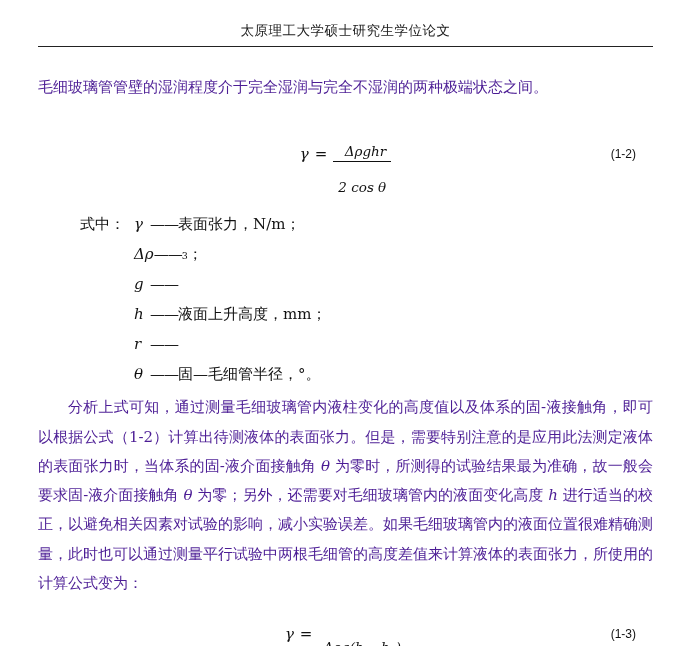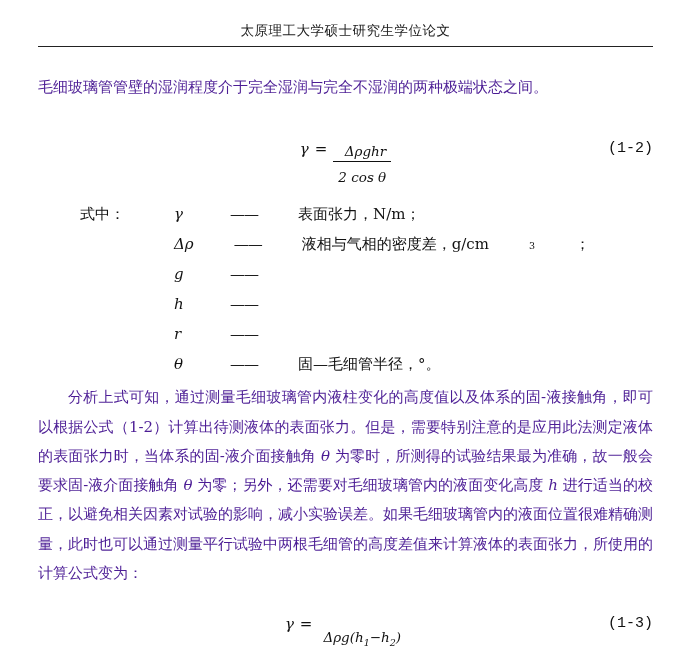--- a/index.html
+++ b/index.html
@@ -58,40 +58,40 @@
   .formula {
     font-family: "DejaVu Serif", "Liberation Serif", serif;
     font-style: italic;
     font-size: 15px;
     display: inline-flex;
     align-items: center;
     gap: 6px;
   }
   .eqnum {
     position: absolute;
-    right: 0;
-    font-size: 15px;
+    right: 17px;
+    font-size: 12px;
     font-style: normal;
-    font-family: Liberation Mono, monospace;
+    font-family: Liberation Sans, sans-serif;
   }
   .frac {
     display: inline-flex;
     flex-direction: column;
     align-items: flex-end;
     vertical-align: middle;
     line-height: 1.15;
     margin-top: 32px;
   }
   .frac .num {
     padding: 0 5px 1px 5px;
     font-size: 13.5px;
   }
   .frac .den {
     border-top: 1.1px solid #111;
-    padding: 8px 5px 0 5px;
+    padding: 18px 5px 0 5px;
     font-size: 13.5px;
   }
   .sub {
     font-size: 9.5px;
     vertical-align: sub;
     font-style: italic;
   }
   .sup {
     font-size: 9.5px;
     vertical-align: super;
@@ -101,21 +101,20 @@
     margin: 6px 0 4px 0;
     padding: 0;
     list-style: none;
   }
   .defline {
     font-size: 15px;
     line-height: 2.0;
     font-family: "DejaVu Serif", "Liberation Serif", serif;
     display: flex;
     align-items: baseline;
-    gap: 40px;
   }
   .defline .lead {
     display: inline-block;
     width: 54px;
     text-align: left;
     padding-left: 42px;
     box-sizing: content-box;
   }
   .defline .sym {
     font-style: italic;
@@ -160,35 +159,35 @@
       <span class="lead">式中：</span>
       <span class="sym">γ</span>
       <span class="dash">——</span>
       <span class="txt">表面张力，N/m；</span>
     </div>
 
     <div class="defline">
       <span class="lead"></span>
       <span class="sym">Δρ</span>
       <span class="dash">——</span>
-      <span class="txt">液相与气相的密度差，g/cm</span>
         <span class="sup">3</span>
         <span class="txt">；</span>
     </div>
 
     <div class="defline">
       <span class="lead"></span>
       <span class="sym">g</span>
       <span class="dash">——</span>
     </div>
 
     <div class="defline">
       <span class="lead"></span>
       <span class="sym">h</span>
       <span class="dash">——</span>
+      <span class="txt">液面上升高度，mm；</span>
     </div>
 
     <div class="defline">
       <span class="lead"></span>
       <span class="sym">r</span>
       <span class="dash">——</span>
     </div>
 
     <div class="defline">
       <span class="lead"></span>

